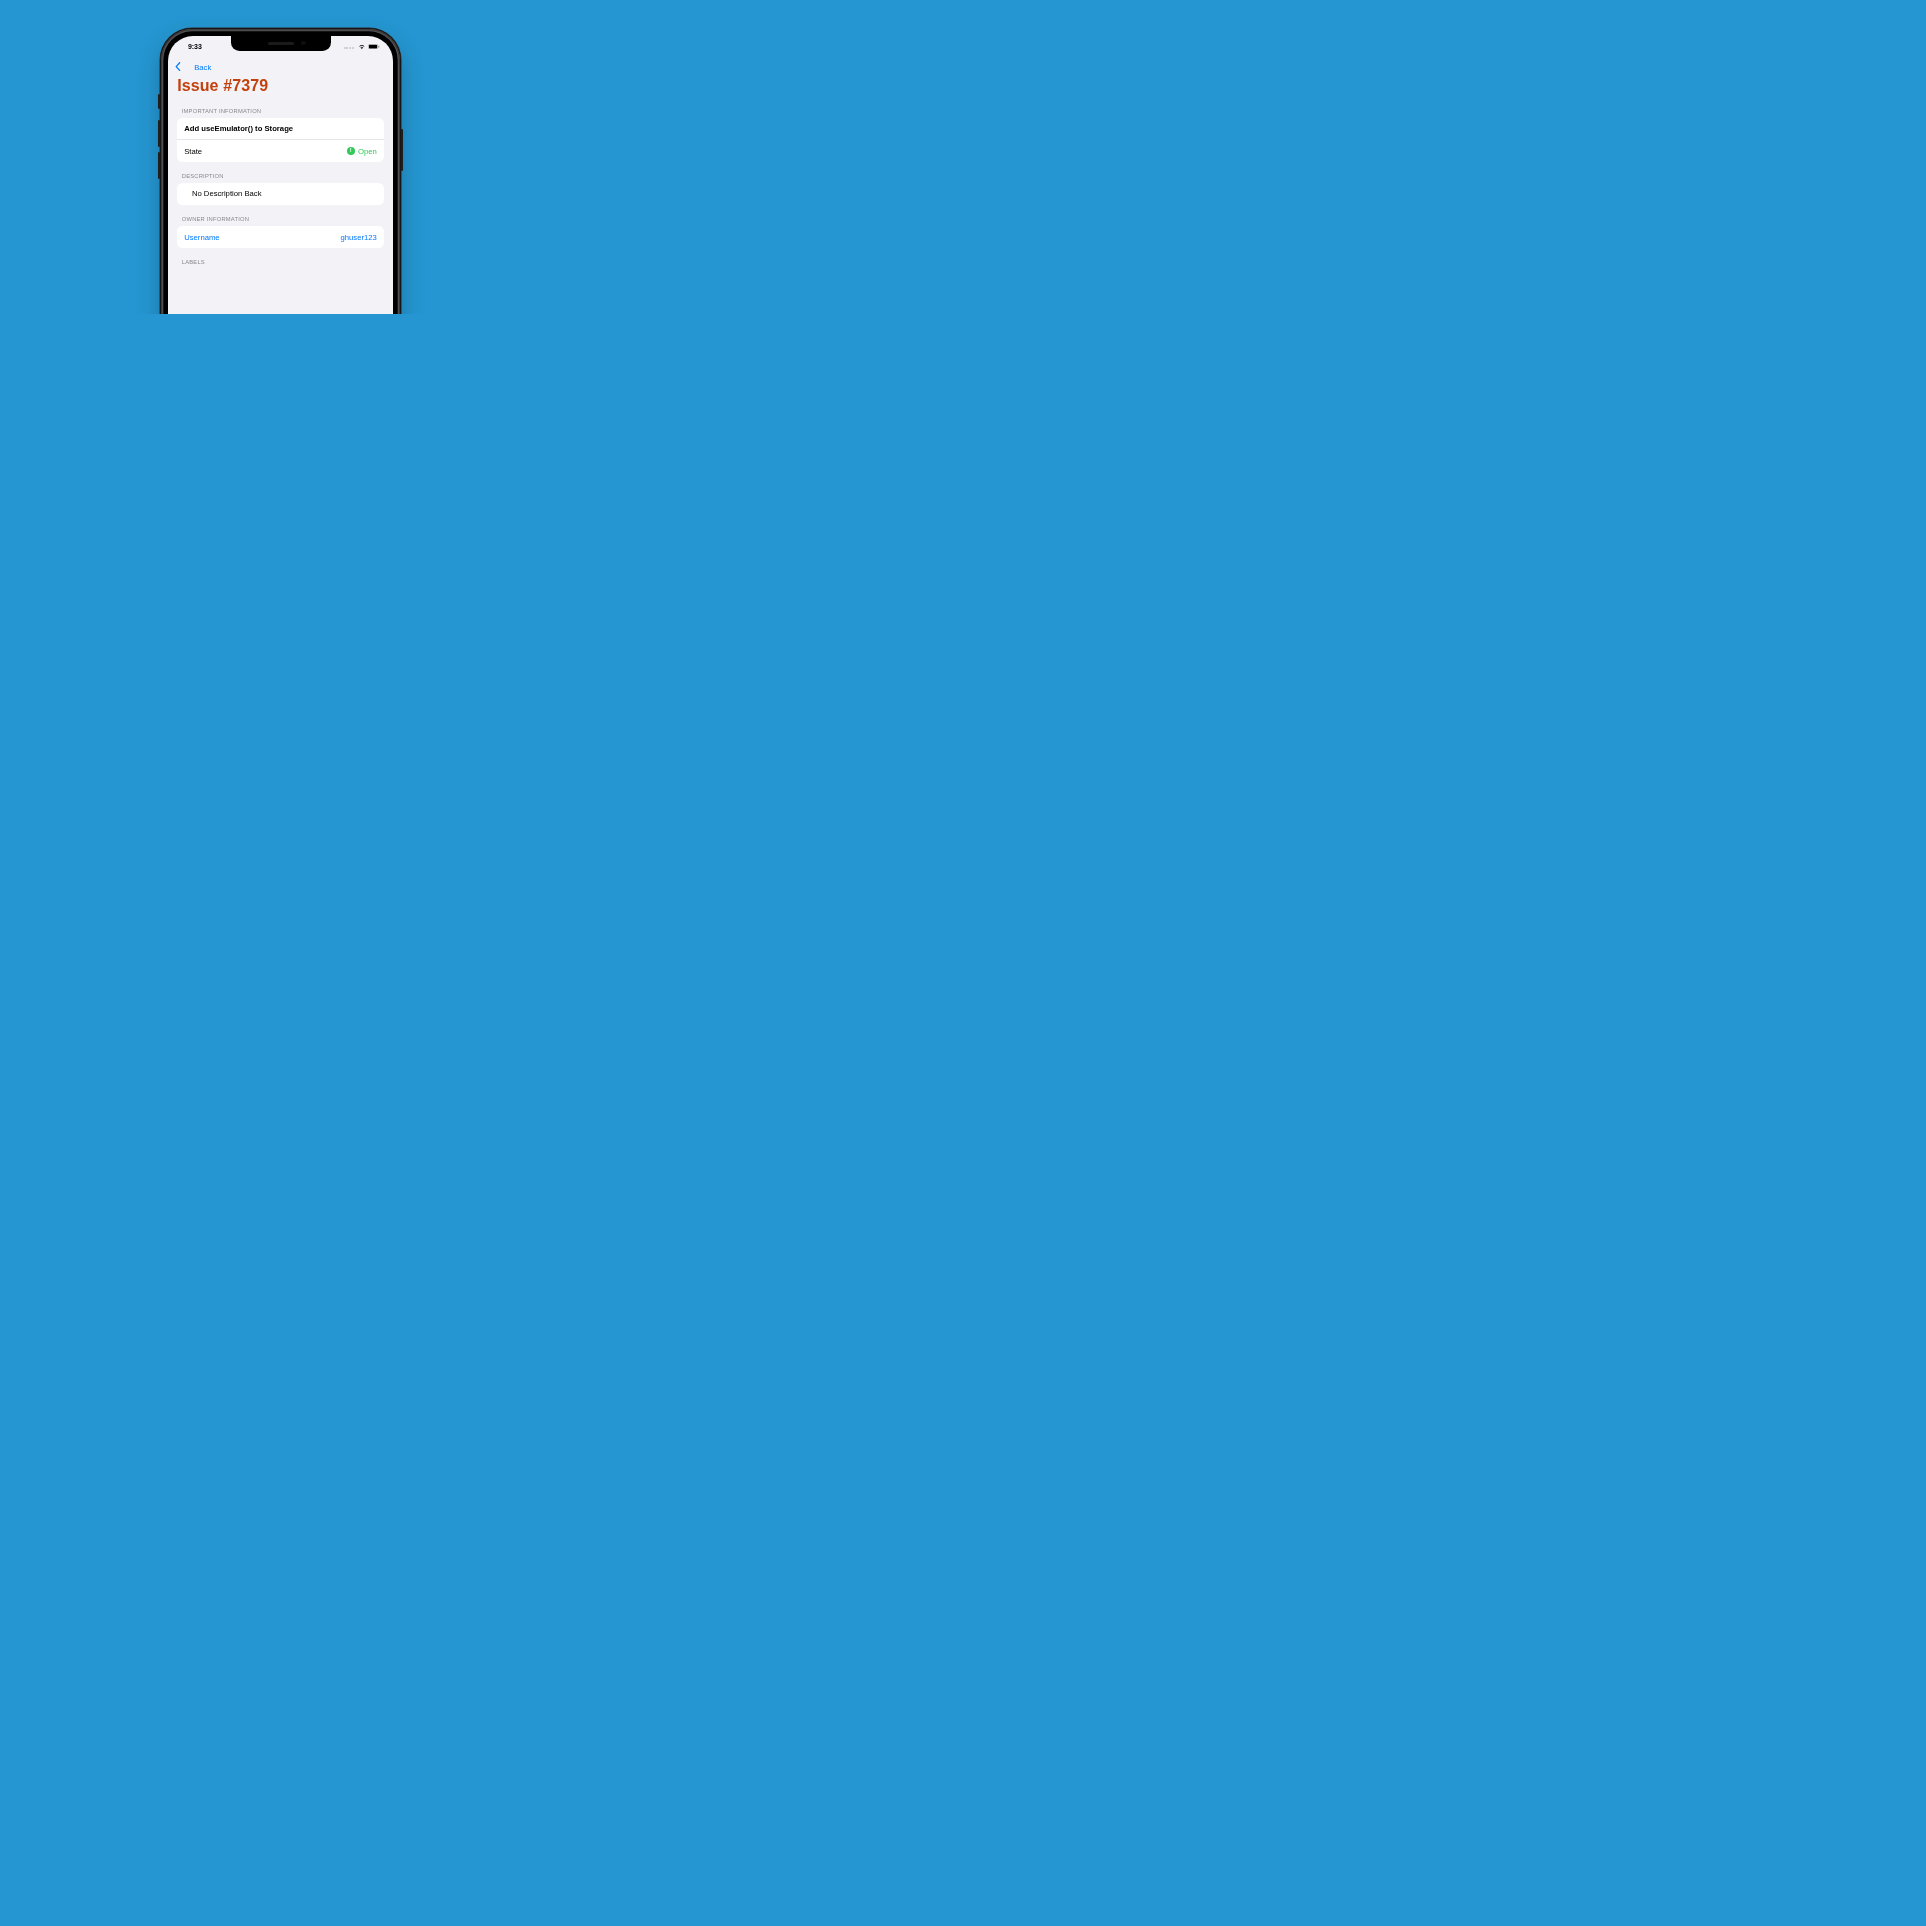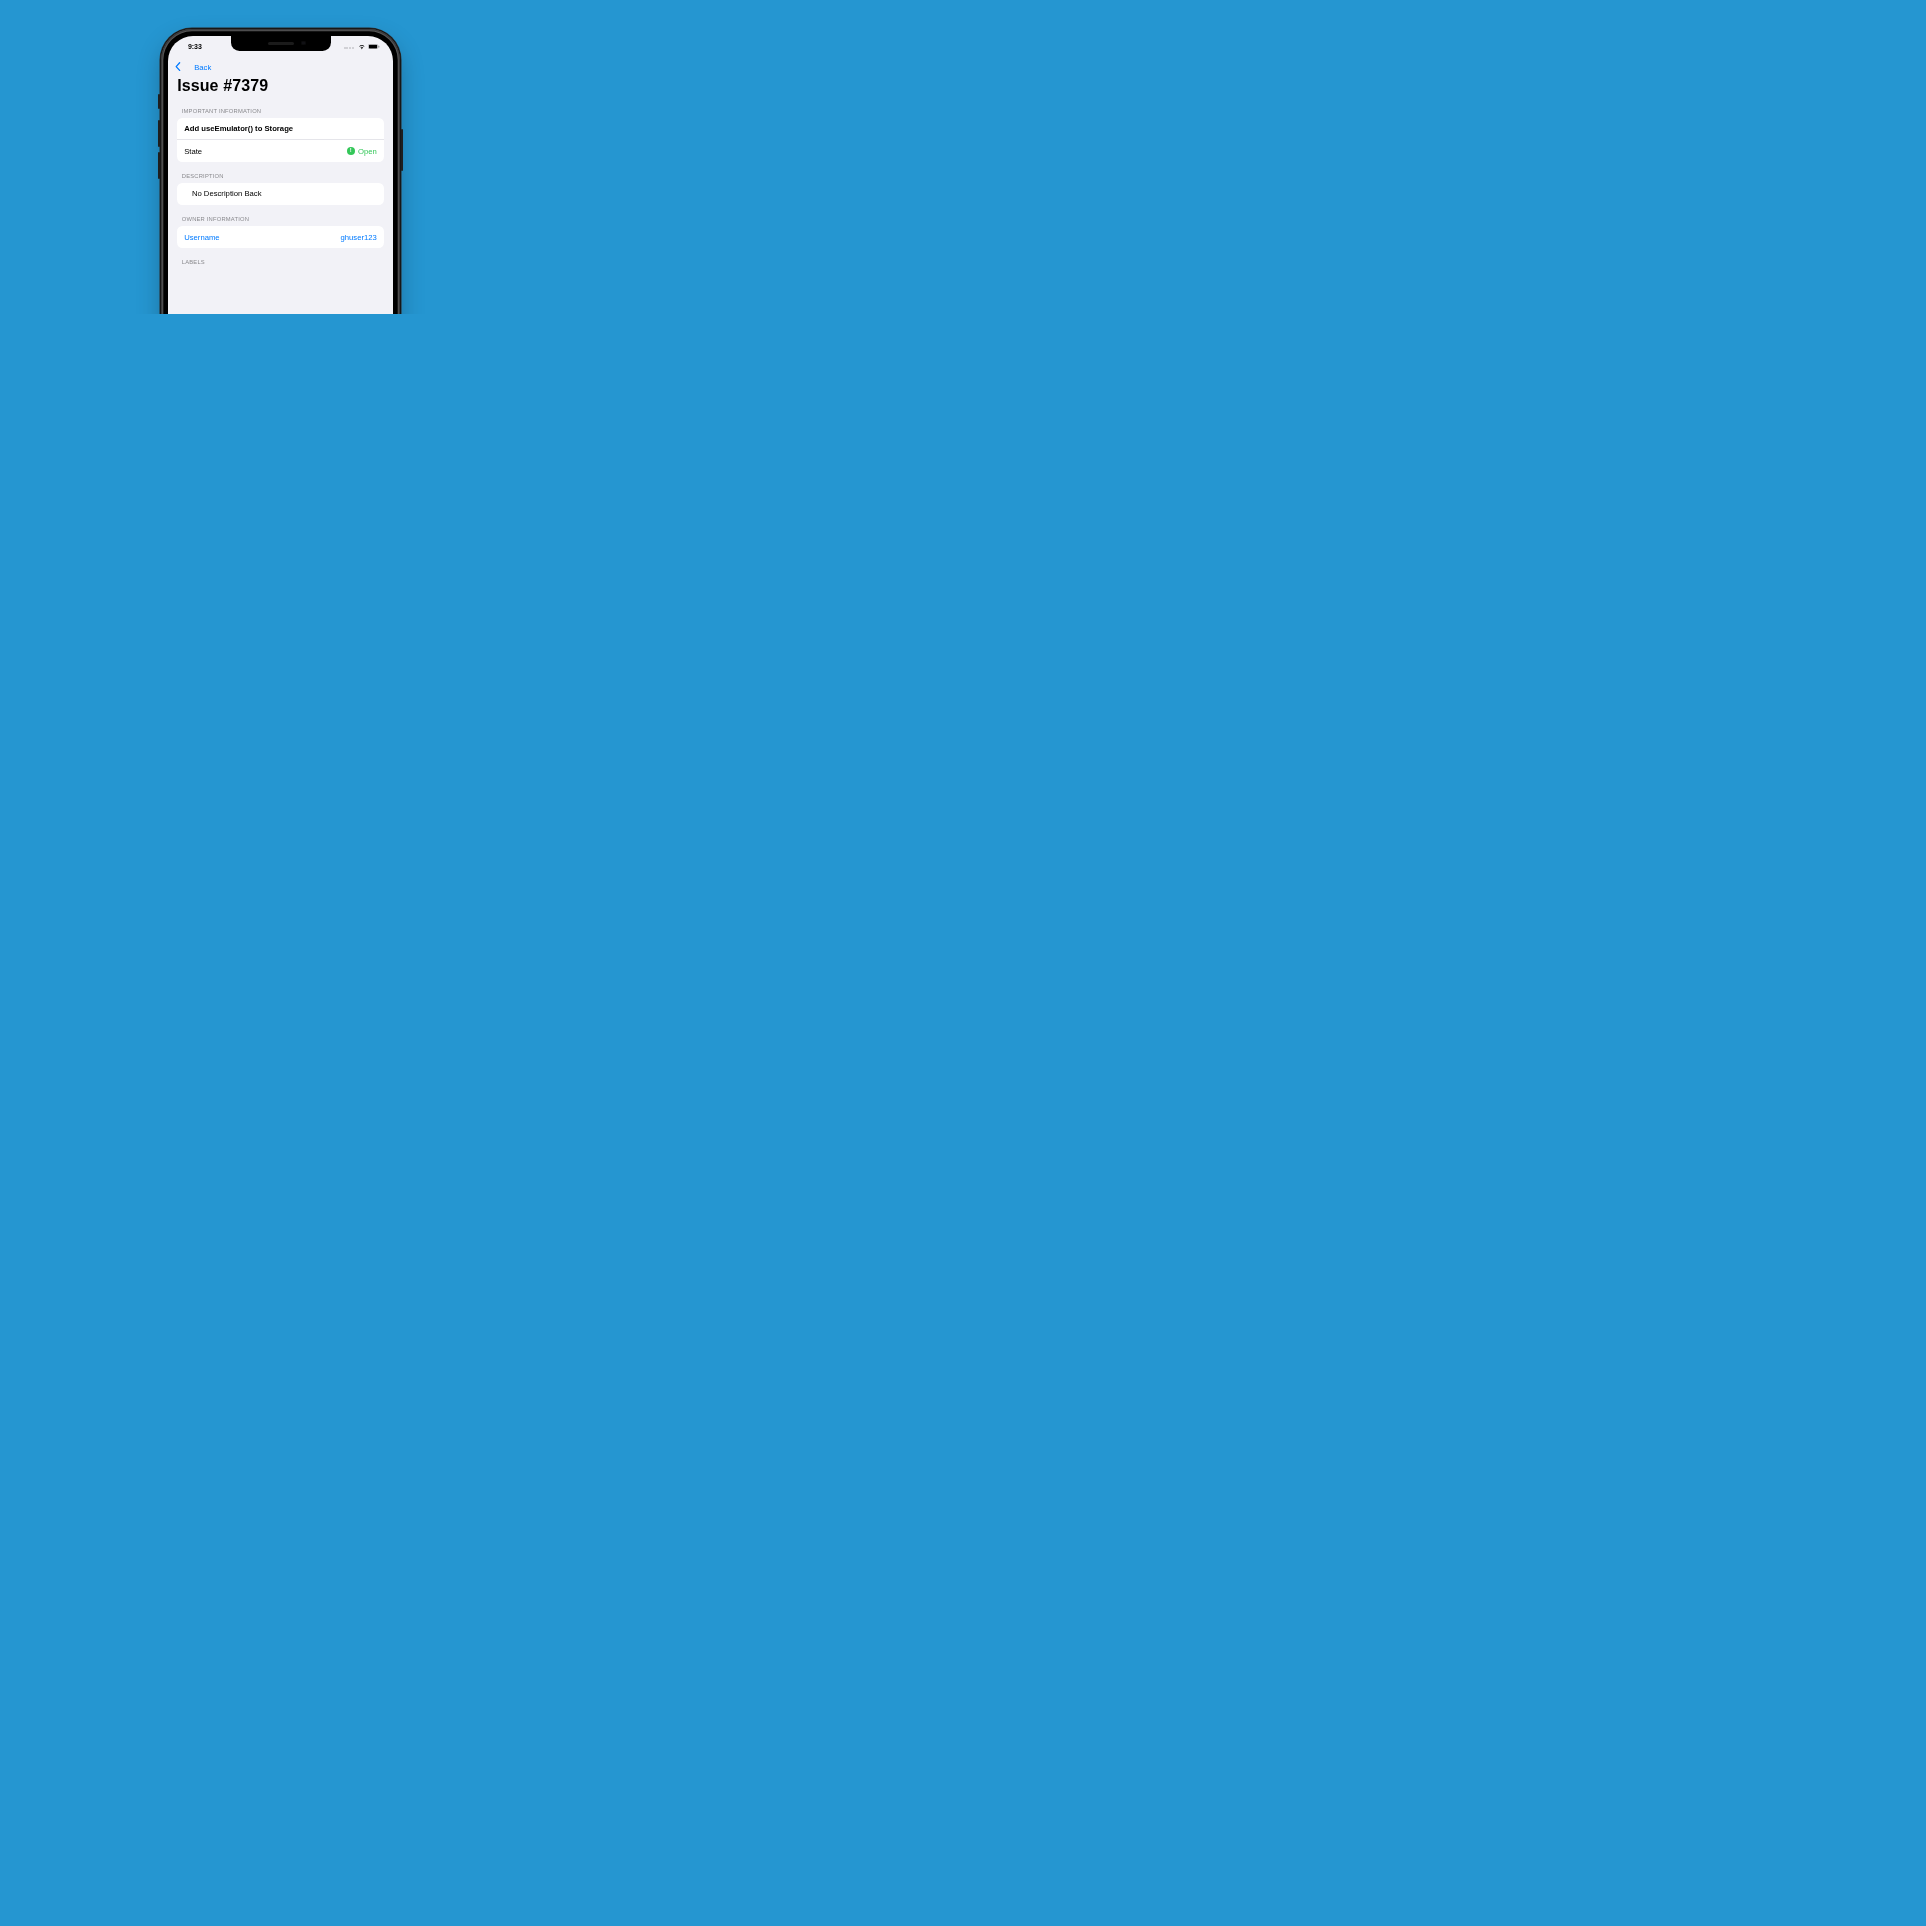--- a/index.html
+++ b/index.html
@@ -107,21 +107,21 @@
     font-size: 7.7px;
     font-weight: 400;
   }
 
   
   .large-title {
     padding: 1.5px 9.2px 5.4px 9.2px;
     font-size: 16px;
     font-weight: 700;
     letter-spacing: 0.1px;
-    color: #000000;
+    color: #c2410c;
   }
 
   
   .section { padding: 2.3px 9.2px 3.9px 9.2px; }
   .section-header {
     font-size: 5.8px;
     letter-spacing: 0.2px;
     color: #8a8a8e;
     padding: 5.4px 4.6px 3.9px 4.6px;
     text-transform: uppercase;

